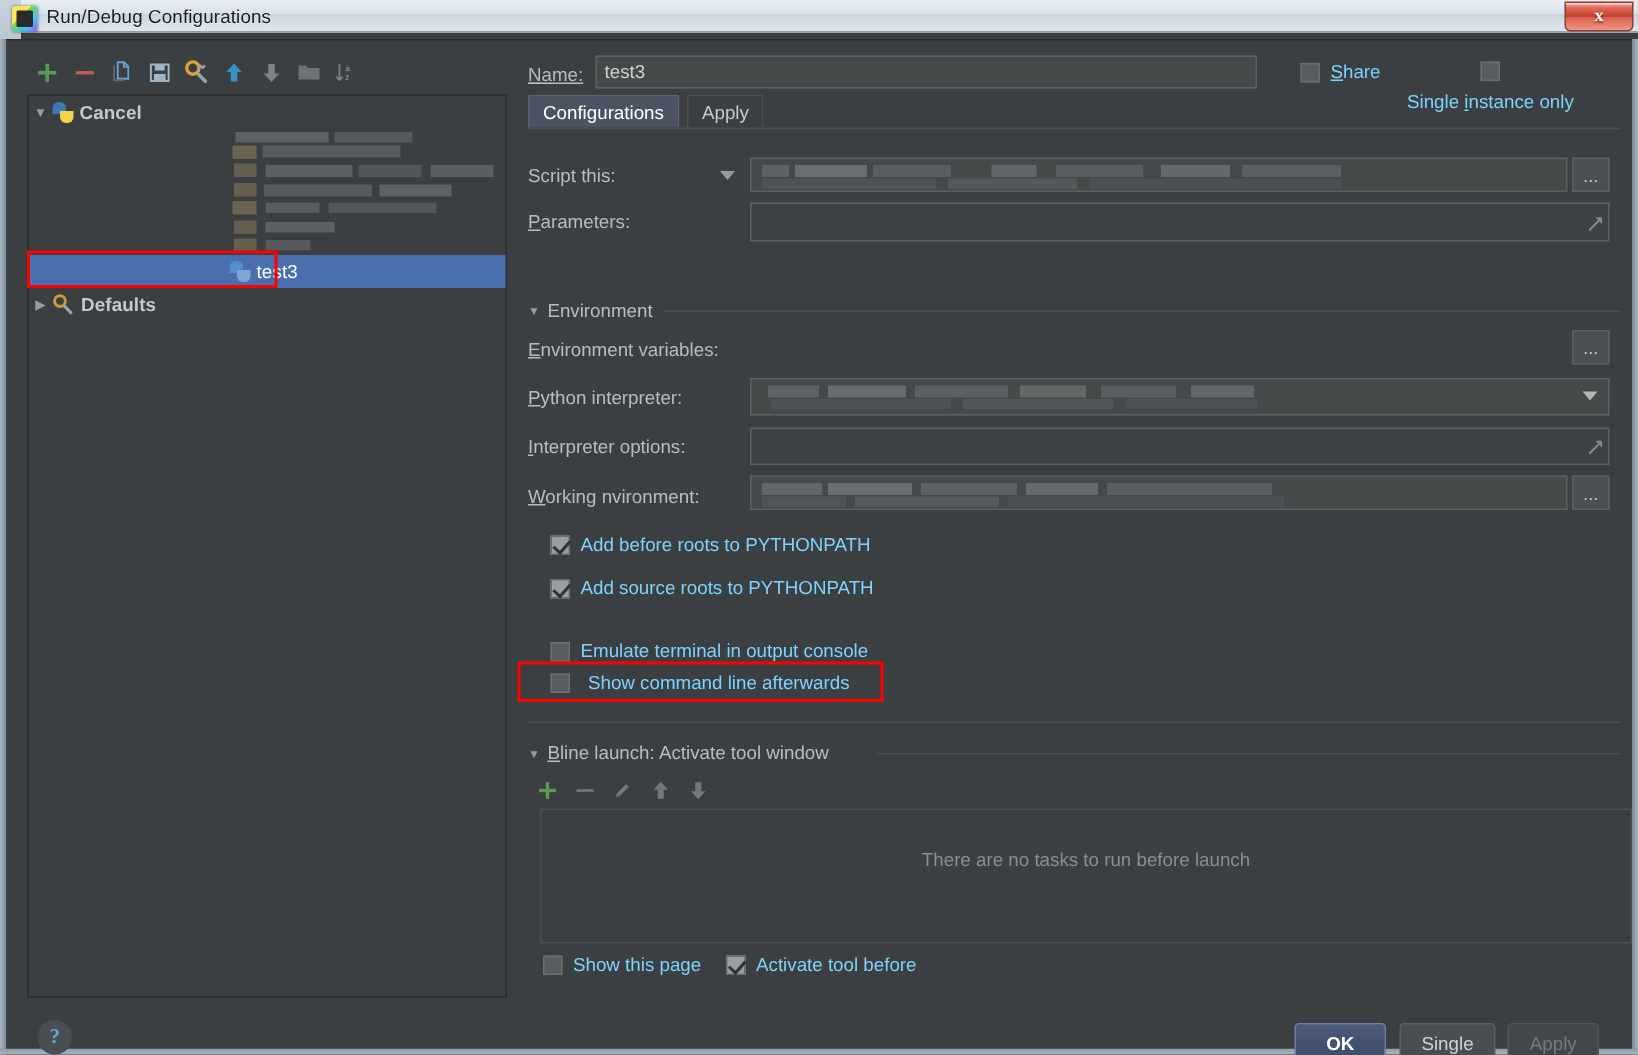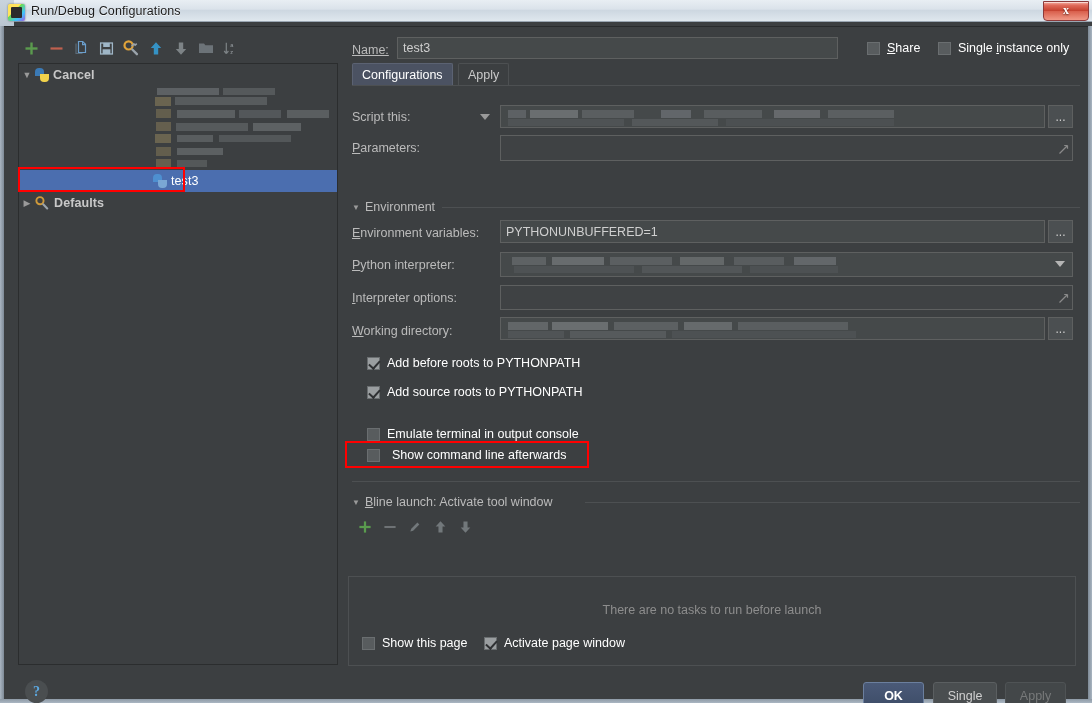--- a/index.html
+++ b/index.html
@@ -182,43 +182,43 @@
   .section-hdr {
     position:absolute; display:flex; align-items:center; gap:5px;
     font-size:12.5px; color:#bbbbbb; white-space:nowrap;
   }
   .section-hdr .tri { color:#9a9a9a; font-size:8px; }
   .hline { position:absolute; height:1px; background:#4d5052; }
 
   
   .cbrow {
     position:absolute; display:flex; align-items:center; gap:7px;
-    font-size:12.5px; color:#ffffff; cursor:pointer; white-space:nowrap;
+    font-size:12.5px; color:#7dd3fc; cursor:pointer; white-space:nowrap;
   }
   .cbox {
     width:13px; height:13px; flex:none; position:relative;
     background:#585c5e; border:1px solid #6a6e70;
   }
   .cbox.checked::after {
     content:"";
     position:absolute; left:3px; top:0px; width:5px; height:9px;
     border:solid #2f3133; border-width:0 2px 2px 0;
     transform: rotate(42deg);
   }
   .cbox.checked { background:#9a9ea0; }
 
   
   .blbtn {
     position:absolute; width:22px; height:20px;
     display:flex;align-items:center;justify-content:center; cursor:pointer;
   }
   #task-list {
-    position:absolute; left: 0; top: 512px; width: 728px; height: 90px;
+    position:absolute; left: 12px; top: 512px; width: 728px; height: 90px;
     border:1px solid #4d5052; background:#3c3f41;
-    display:flex; align-items:flex-start; justify-content:center;margin-top:37px;
+    display:flex; align-items:flex-start; justify-content:center;
   }
   #task-empty {
     margin-top: 26px; font-size:12.5px; color:#8d8d8d;
   }
 
   
   #help-btn {
     position:absolute; left: 21px; top: 653px; width:23px; height:23px;
     border-radius:50%; background:#4a4e50;
     display:flex;align-items:center;justify-content:center;
@@ -375,21 +375,21 @@
       <div class="row-label" style="left:4px; top:16px;text-decoration:underline;">
         <u class="mn">N</u><span>ame:</span>
       </div>
       <div class="txtfield" style="left:49px; top:10px; width:441px; height:22px;">
         <span>test3</span>
       </div>
       <div class="cbrow" style="left:519px; top:14px;">
         <span class="cbox"></span>
         <span><u class="mn">S</u><span>hare</span></span>
       </div>
-      <div class="cbrow" style="left:590px; top:14px;">
+      <div class="cbrow" style="left:590px; top:14px;flex-direction:column;">
         <span class="cbox"></span>
         <span>Single <u class="mn">i</u><span>nstance only</span></span>
       </div>
 
       <div id="tabs">
         <div class="tab active" style="left:0px">
           <span>Configurations</span>
         </div>
         <div class="tab" style="left:106px">
           <span>Apply</span>
@@ -433,23 +433,20 @@
 
       <div class="section-hdr" style="left:4px; top:173px;">
         <span class="tri">▼</span>
         <span>Environment</span>
       </div>
       <div class="hline" style="left:94px; top:180px; width:638px;"></div>
 
       <div class="row-label" style="left:4px; top:199px;">
         <u class="mn">E</u><span>nvironment variables:</span>
       </div>
-      <div class="txtfield" style="left:152px; top:193px; width:545px; height:23px;">
-        <span>PYTHONUNBUFFERED=1</span>
-      </div>
       <div class="browse-btn" style="left:700px; top:193px; width:25px; height:23px;">
         <span>...</span>
       </div>
 
       <div class="row-label" style="left:4px; top:231px;">
         <u class="mn">P</u><span>ython interpreter:</span>
       </div>
       <div class="txtfield" style="left:152px; top:225px; width:573px; height:25px;">
         <span style="position:relative;display:block;width:100%;height:100%;">
           <span style="position:absolute;left:6px;top:4px;width:34px;height:8px;background:#5e6264;"></span>
@@ -473,21 +470,21 @@
       <div class="txtfield empty" style="left:152px; top:258px; width:573px; height:25px;">
         <span></span>
       </div>
       <div class="expand-ic" style="left:710px; top:266px;">
         <svg width="11" height="11" viewBox="0 0 11 11">
           <path d="M1.5 9.5L9.5 1.5M9.5 1.5H6.2M9.5 1.5v3.3" stroke="#8a8a8a" stroke-width="1.2" fill="none"></path>
         </svg>
       </div>
 
       <div class="row-label" style="left:4px; top:297px;">
-        <u class="mn">W</u><span>orking directory:</span>
+        <u class="mn">W</u><span>orking nvironment:</span>
       </div>
       <div class="txtfield" style="left:152px; top:290px; width:545px; height:23px;">
         <span style="position:relative;display:block;width:100%;height:100%;">
           <span style="position:absolute;left:2px;top:4px;width:40px;height:8px;background:#626668;"></span>
           <span style="position:absolute;left:46px;top:4px;width:56px;height:8px;background:#6a6e70;"></span>
           <span style="position:absolute;left:108px;top:4px;width:64px;height:8px;background:#5c6062;"></span>
           <span style="position:absolute;left:178px;top:4px;width:48px;height:8px;background:#666a6c;"></span>
           <span style="position:absolute;left:232px;top:4px;width:110px;height:8px;background:#5a5e60;"></span>
           <span style="position:absolute;left:2px;top:13px;width:56px;height:7px;background:#505456;"></span>
           <span style="position:absolute;left:64px;top:13px;width:96px;height:7px;background:#565a5c;"></span>
@@ -555,21 +552,21 @@
       <div id="task-list">
         <div id="task-empty">There are no tasks to run before launch</div>
       </div>
 
       <div class="cbrow" style="left:14px; top:609px;">
         <span class="cbox"></span>
         <span>Show this page</span>
       </div>
       <div class="cbrow" style="left:136px; top:609px;">
         <span class="cbox checked"></span>
-        <span>Activate page window</span>
+        <span>Activate tool before</span>
       </div>
     </div>
 
     <div class="redbox" style="left:341px; top:414px; width:244px; height:27px;"></div>
 
     <div id="help-btn">
       <span>?</span>
     </div>
     <div class="dbtn primary" style="left:859px; width:61px;">
       <span>OK</span>

